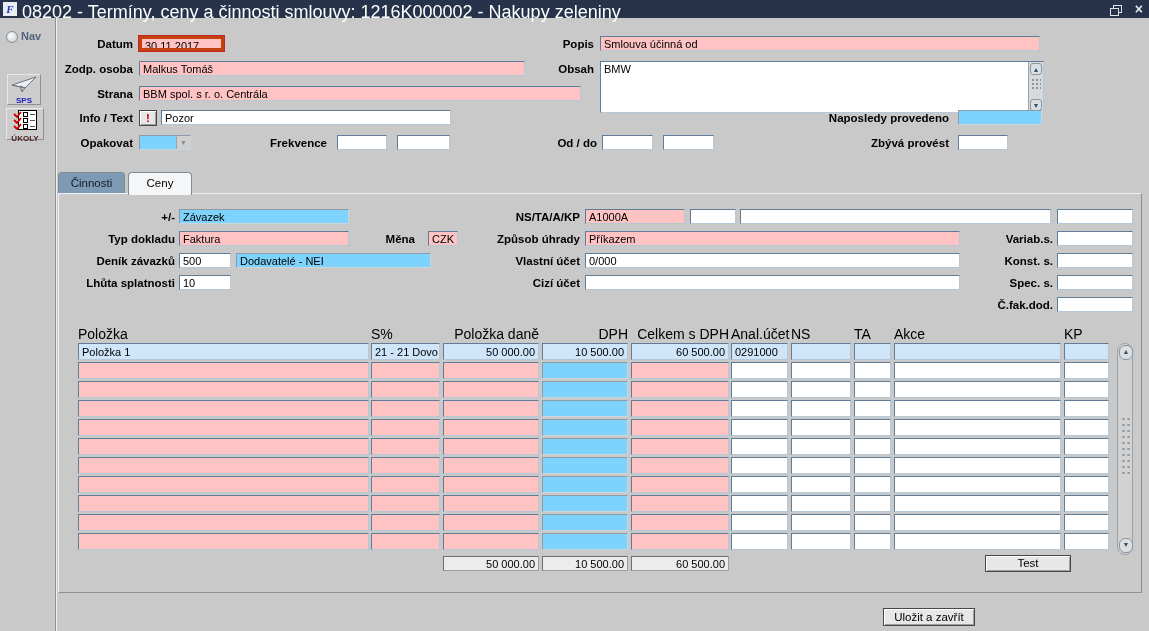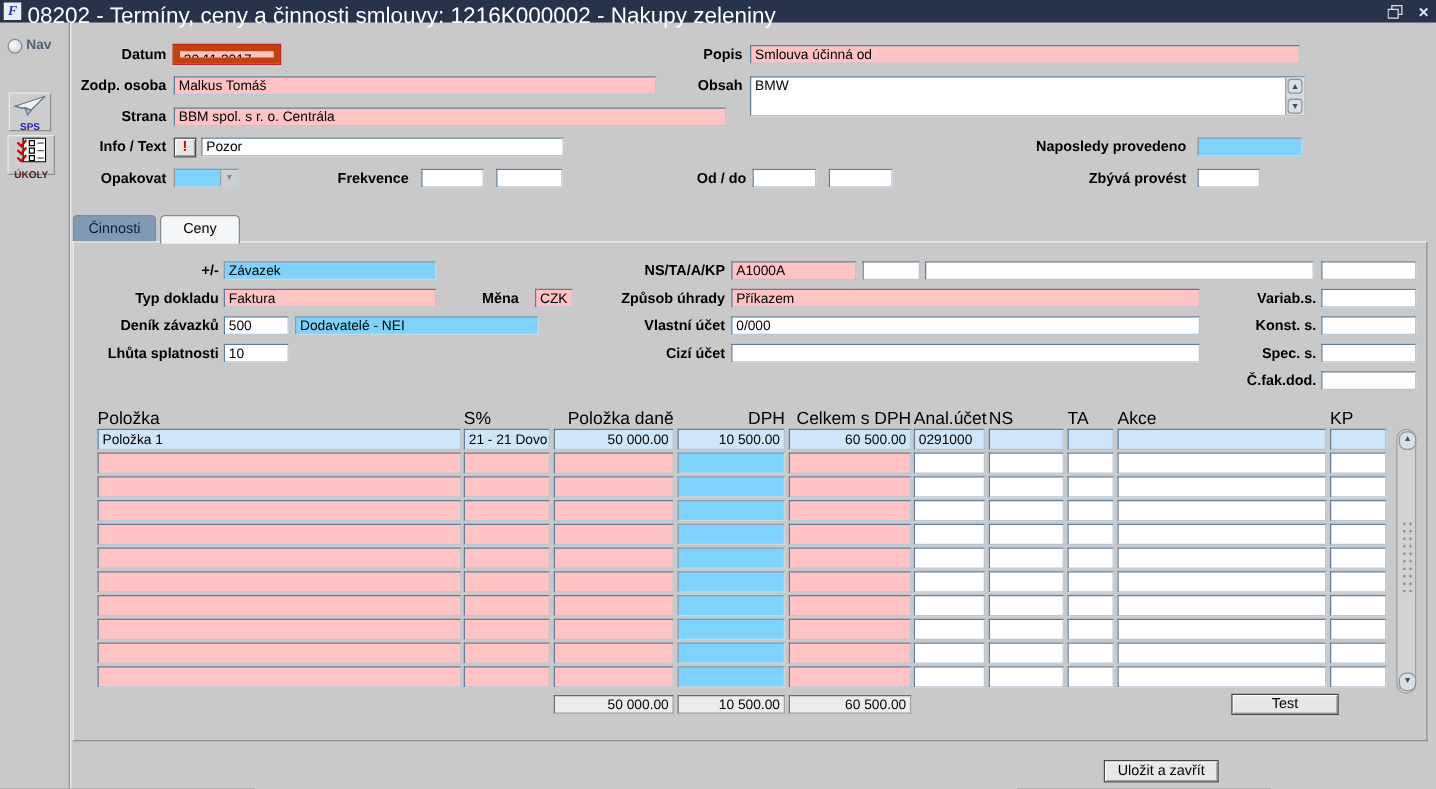--- a/index.html
+++ b/index.html
@@ -27,21 +27,21 @@
   .tool-btn .cap{display:block;font:bold 8px "Liberation Sans",sans-serif;letter-spacing:0;}
   .cap-sps{color:#2222bb;margin-top:-1px;}
   .cap-ukoly{color:#4c2323;}
   
   .lbl{position:absolute;font-weight:bold;font-size:11.5px;color:#000;text-align:right;white-space:nowrap;}
   .fld{position:absolute;height:15px;line-height:14px;font-size:11px;color:#000;background:#fff;
     border:1px solid;border-color:#5f7d99 #b7c7d6 #b7c7d6 #5f7d99;
     padding:0 3px;white-space:nowrap;overflow:hidden;box-sizing:border-box;}
   .pink{background:#ffc3c3;}
   .grayfld{background:#7dd3fc;border-color:#8d9aa8 #cdd5dc #cdd5dc #8d9aa8;}
-  .reqred{border:5px solid #c2410c;outline:1px solid #c22525;outline-offset:0;}
+  .reqred{border:3px solid #c2410c;outline:1px solid #c22525;outline-offset:0;}
   .tr{text-align:right;}
   .btn{position:absolute;background:#e7e7e7;border:1px solid #474747;
     box-shadow:inset 1px 1px 0 #ffffff,inset -1px -1px 0 #9e9e9e;
     font-size:11.5px;color:#000;text-align:center;box-sizing:border-box;cursor:default;}
   .excl{color:#c00;font-weight:bold;line-height:14px;}
   
   .dd-arrow{position:absolute;right:0;top:0;width:13px;height:13px;background:#cfcfcf;
     border-left:1px solid #9aa4ad;color:#8a8a8a;font-size:7px;line-height:13px;text-align:center;}
   
   .ta{position:absolute;background:#fff;border:1px solid;border-color:#5f7d99 #b7c7d6 #b7c7d6 #5f7d99;box-sizing:border-box;}
@@ -143,21 +143,21 @@
   </div>
 
   <div class="lbl" style="left:240px;top:137px;width:87px;">Frekvence</div>
   <div class="fld" style="left:337px;top:135px;width:50px;"></div>
   <div class="fld" style="left:397px;top:135px;width:53px;"></div>
 
   <div class="lbl" style="left:520px;top:38px;width:74px;">Popis</div>
   <div class="fld pink" style="left:600px;top:36px;width:440px;">Smlouva účinná od</div>
 
   <div class="lbl" style="left:520px;top:63px;width:74px;">Obsah</div>
-  <div class="ta" style="left:600px;top:61px;width:444px;height:32px;">
+  <div class="ta" style="left:600px;top:61px;width:444px;height:52px;">
     <span class="txt">BMW</span>
     <span class="ta-scroll">
       <span class="sb-btn" style="top:1px;">▲</span>
       <span class="grip"></span>
       <span class="sb-btn" style="bottom:1px;">▼</span>
     </span>
   </div>
 
   <div class="lbl" style="left:800px;top:112px;width:149px;">Naposledy provedeno</div>
   <div class="fld grayfld" style="left:958px;top:110px;width:84px;"></div>

